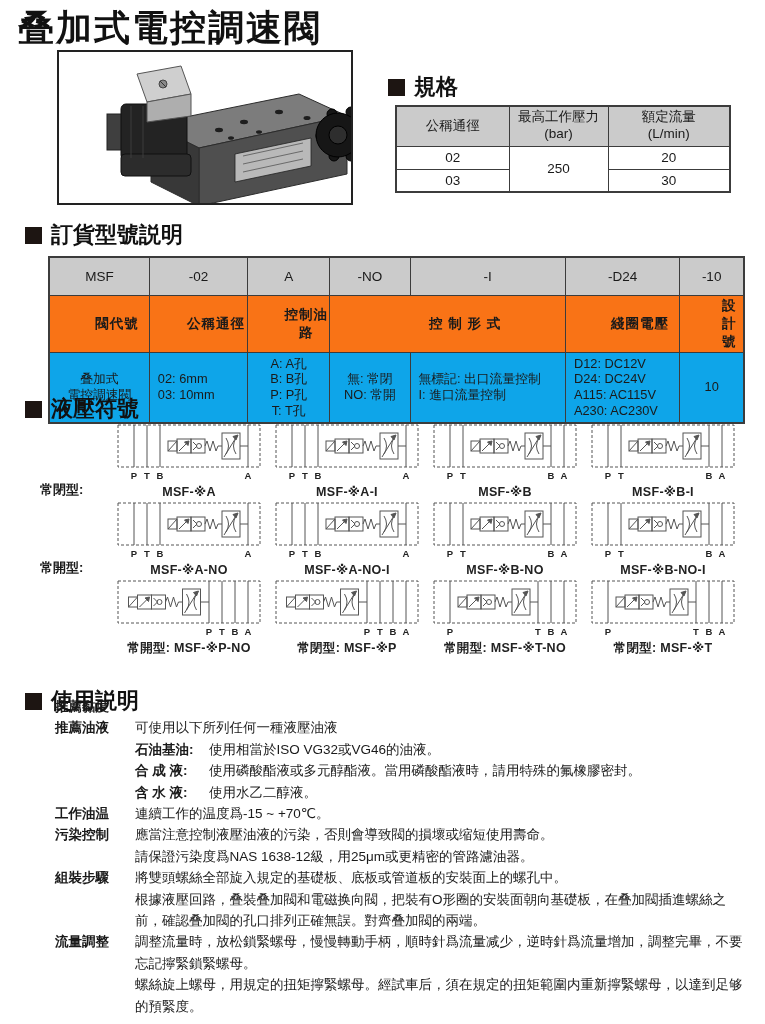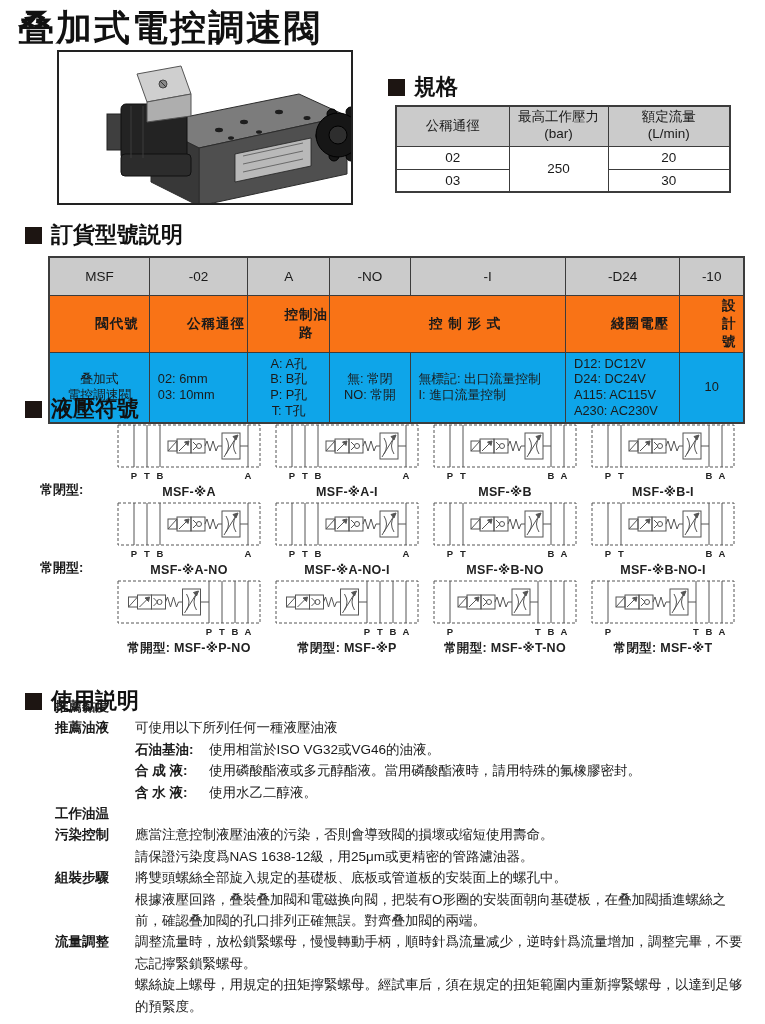--- a/index.html
+++ b/index.html
@@ -629,20 +629,21 @@
       <div class="u-label">合 成 液:</div>
       <div class="u-text">使用磷酸酯液或多元醇酯液。當用磷酸酯液時，請用特殊的氟橡膠密封。</div>
     </div>
     <div class="u-row">
       <div class="u-term"></div>
       <div class="u-label">含 水 液:</div>
       <div class="u-text">使用水乙二醇液。</div>
     </div>
     <div class="u-row">
       <div class="u-term">工作油温</div>
+      <div class="u-text">連續工作的温度爲-15 ~ +70℃。</div>
     </div>
     <div class="u-row">
       <div class="u-term">污染控制</div>
       <div class="u-text">應當注意控制液壓油液的污染，否則會導致閥的損壞或缩短使用壽命。</div>
     </div>
     <div class="u-row">
       <div class="u-term"></div>
       <div class="u-text">請保證污染度爲NAS 1638-12級，用25μm或更精密的管路濾油器。</div>
     </div>
     <div class="u-row">

